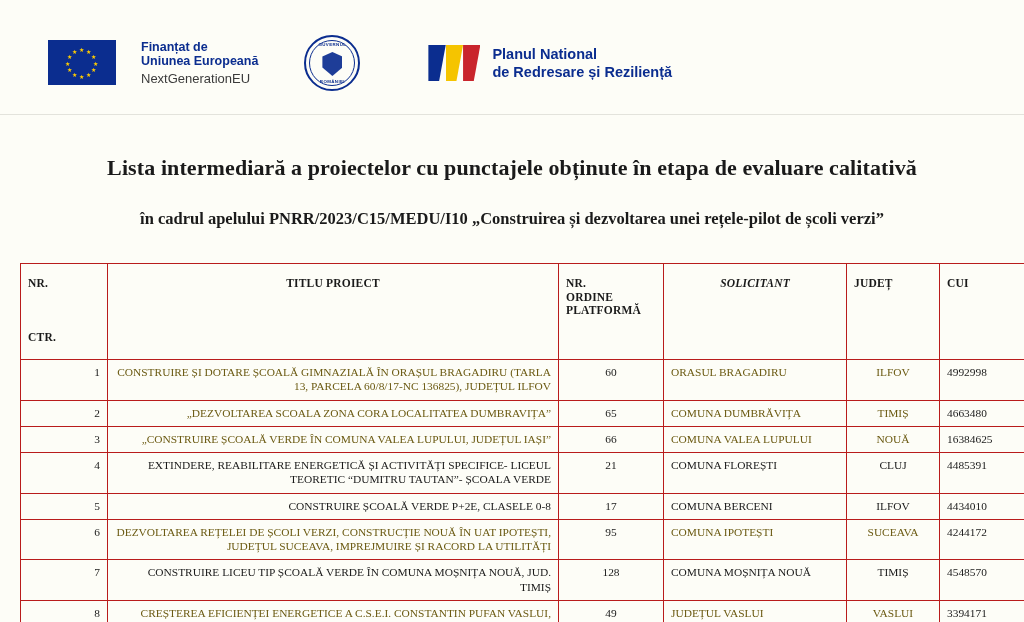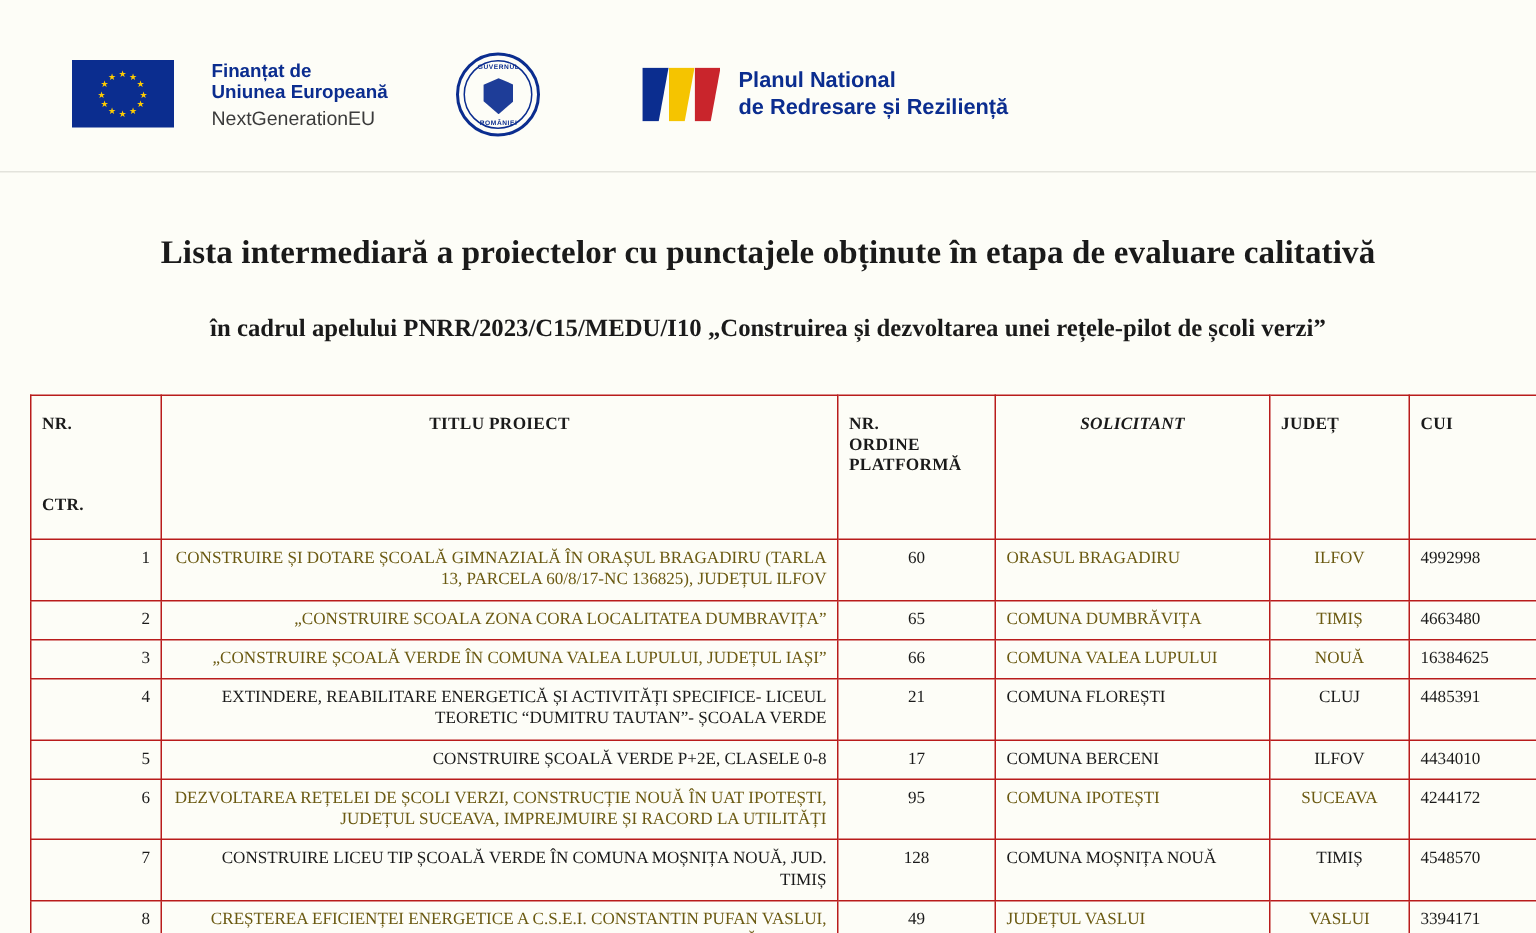--- a/index.html
+++ b/index.html
@@ -307,21 +307,21 @@
           <tr class="tint">
             <td class="cell t-nr">1</td>
             <td class="cell t-titlu">CONSTRUIRE ȘI DOTARE ȘCOALĂ GIMNAZIALĂ ÎN ORAȘUL BRAGADIRU (TARLA 13, PARCELA 60/8/17-NC 136825), JUDEȚUL ILFOV</td>
             <td class="cell t-ordine">60</td>
             <td class="cell t-solicit">ORASUL BRAGADIRU</td>
             <td class="cell t-judet">ILFOV</td>
             <td class="cell t-cui">4992998</td>
           </tr>
           <tr class="tint">
             <td class="cell t-nr">2</td>
-            <td class="cell t-titlu">„CONSTRUIRE SCOALA ZONA CORA LOCALITATEA DUMBRAVIȚA”</td>
+            <td class="cell t-titlu">„DEZVOLTAREA SCOALA ZONA CORA LOCALITATEA DUMBRAVIȚA”</td>
             <td class="cell t-ordine">65</td>
             <td class="cell t-solicit">COMUNA DUMBRĂVIȚA</td>
             <td class="cell t-judet">TIMIȘ</td>
             <td class="cell t-cui">4663480</td>
           </tr>
           <tr class="tint">
             <td class="cell t-nr">3</td>
             <td class="cell t-titlu">„CONSTRUIRE ȘCOALĂ VERDE ÎN COMUNA VALEA LUPULUI, JUDEȚUL IAȘI”</td>
             <td class="cell t-ordine">66</td>
             <td class="cell t-solicit">COMUNA VALEA LUPULUI</td>

